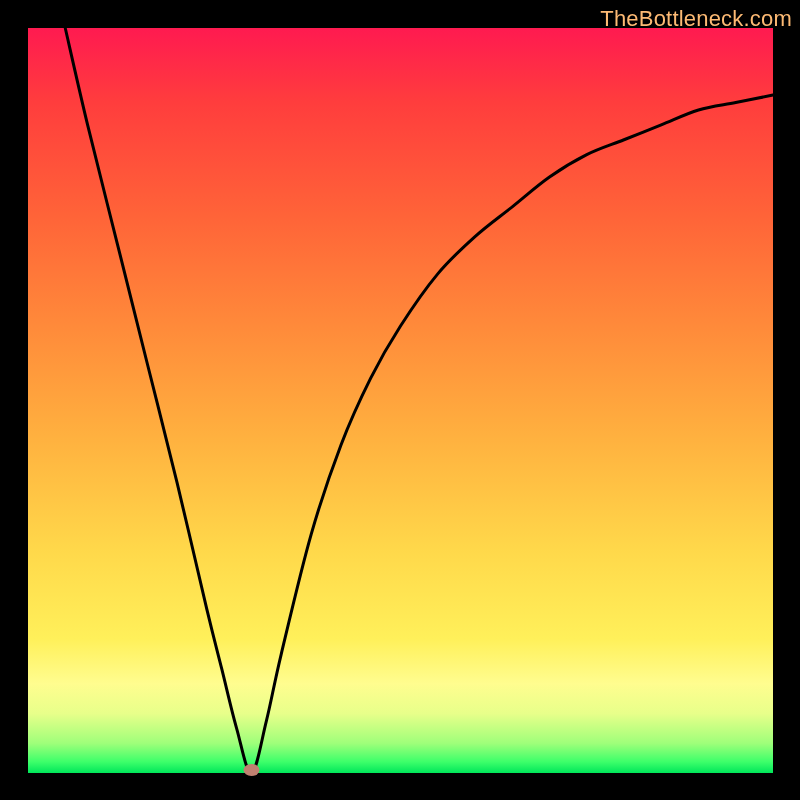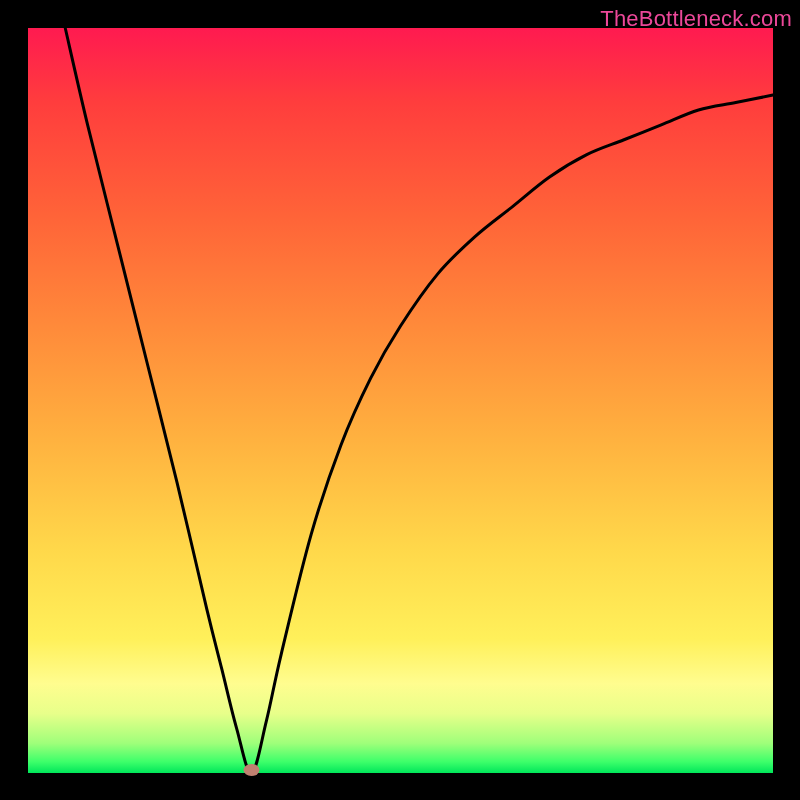--- a/index.html
+++ b/index.html
@@ -50,21 +50,21 @@
     overflow: visible;
   }
   .min-dot {
     fill: #c08070;
     stroke: none;
   }
   .watermark {
     position: absolute;
     top: 6px;
     right: 8px;
-    color: #ec4899;
+    color: #fdba74;
     font-size: 22px;
     font-weight: 500;
     letter-spacing: 0.2px;
     user-select: none;
   }
 </style>
 </head>
 <body>
 
 <div class="frame">

